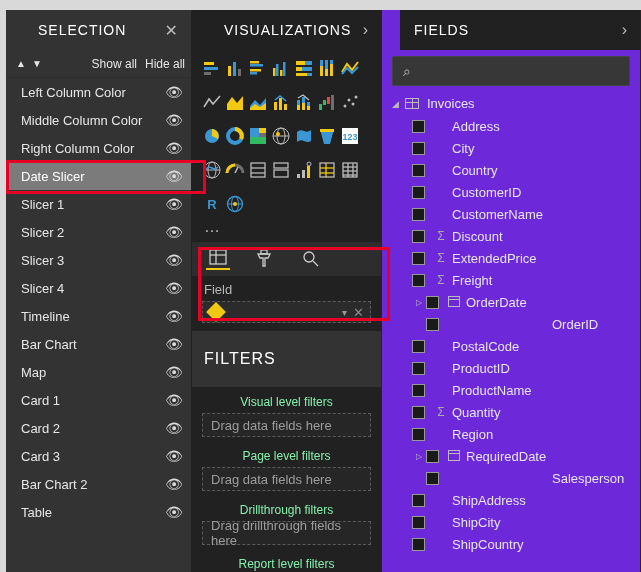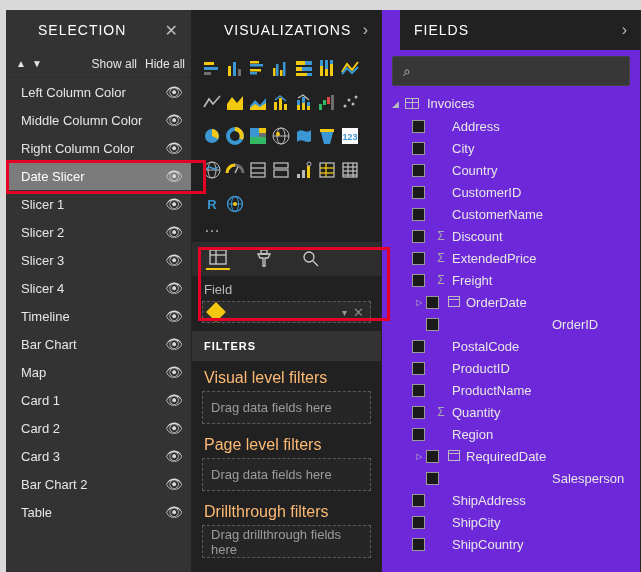--- a/index.html
+++ b/index.html
@@ -102,26 +102,26 @@
     padding:0 6px; background:#2b2b2b;
   }
   .field-well .warn {
     width:14px; height:14px; transform:rotate(45deg);
     background:#f2c811; display:inline-block;
   }
   .field-well .drop-chev { margin-left:auto; color:#9a9a9a; font-size:10px; margin-right:6px;}
   .field-well .drop-x { color:#8a8a8a; font-size:13px; cursor:pointer;}
 
   .filters-header{
-    padding:9px 12px; background:#333333; color:#ffffff;
-    font-size:11px; letter-spacing:1px; font-weight:700;
-  }
-  .filter-sec-label{ padding:8px 12px 4px; color:#fdba74; font-size:16px;}
+    padding:19px 12px; background:#333333; color:#ffffff;
+    font-size:16px; letter-spacing:1px; font-weight:400;
+  }
+  .filter-sec-label{ padding:8px 12px 4px; color:#86efac; font-size:12px;text-align:center;}
   .filter-drop {
-    margin:0 10px 4px; height:33px; border:1px dashed #5a5a5a;
+    margin:0 10px 4px; height:24px; border:1px dashed #5a5a5a;
     display:flex; align-items:center; padding:0 8px; color:#9c9c9c; font-size:13px;
     background:#262626;
   }
 
   
   .search-box {
     margin:6px 10px; height:30px; background:#373737; border:1px solid #434343;
     display:flex; align-items:center; padding:0 10px; border-radius:2px;
   }
   .search-box .mag { color:#bbb; margin-right:8px; font-size:14px;}

